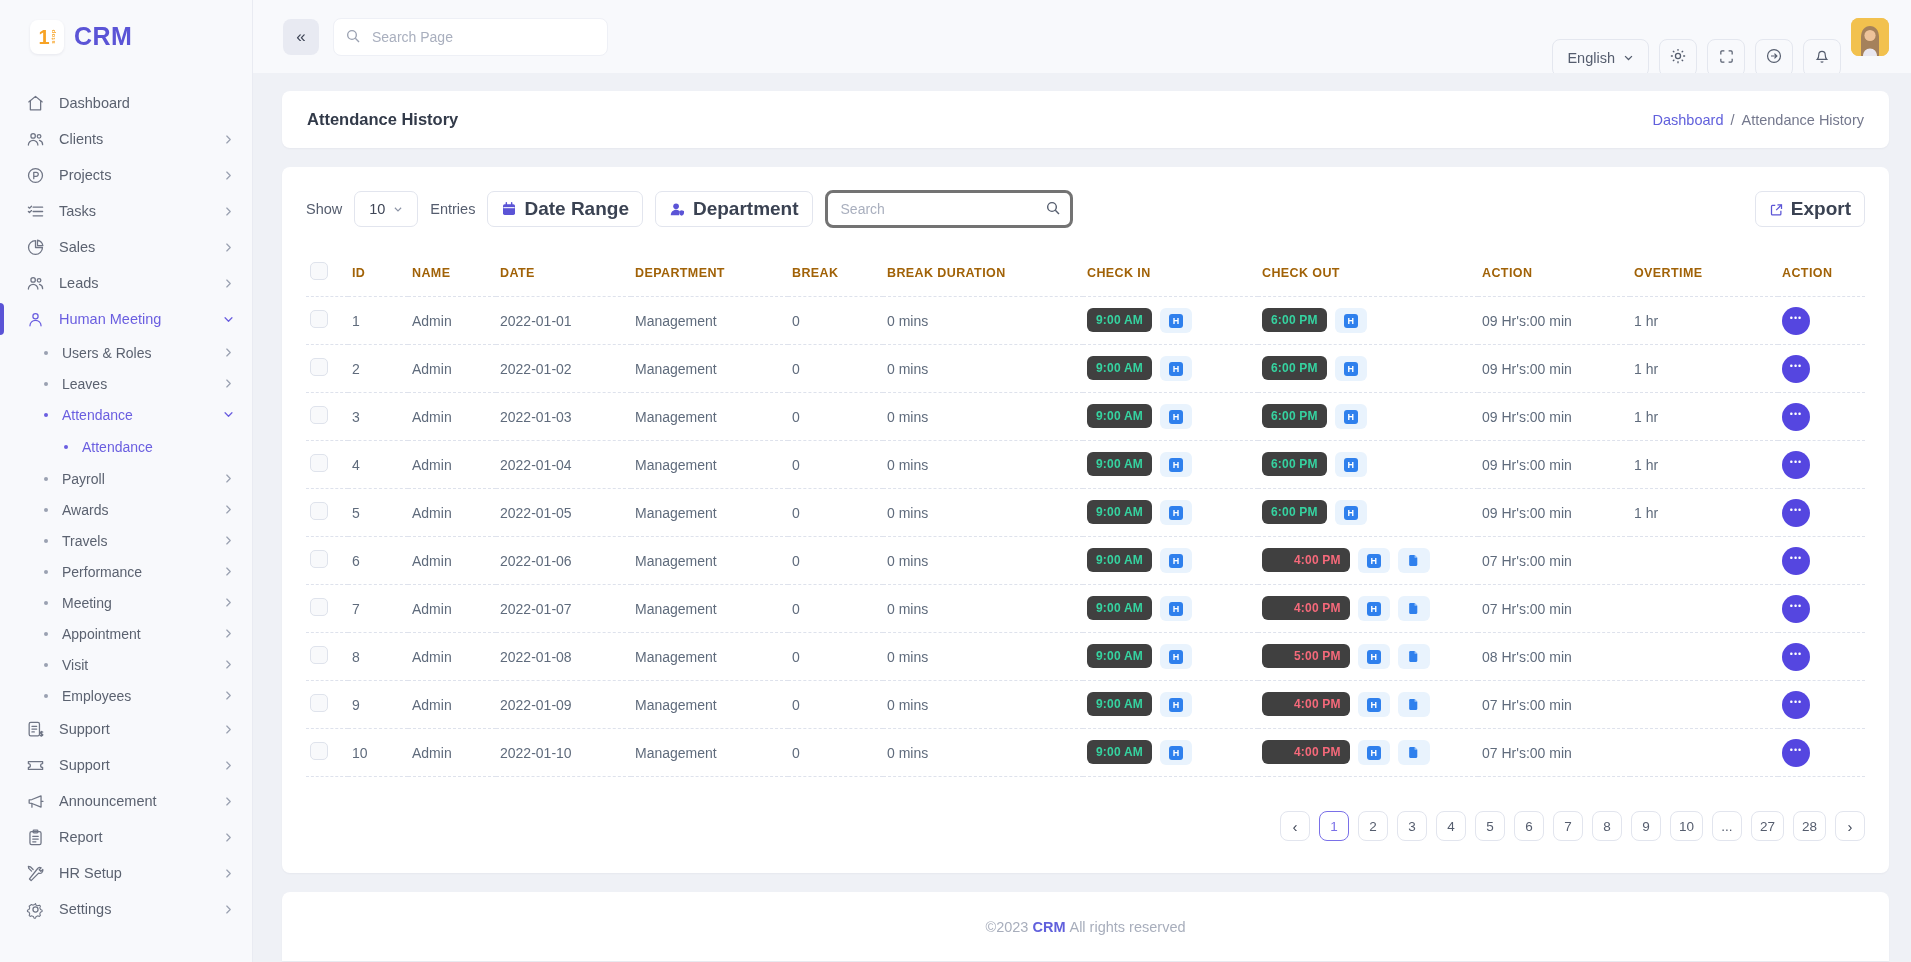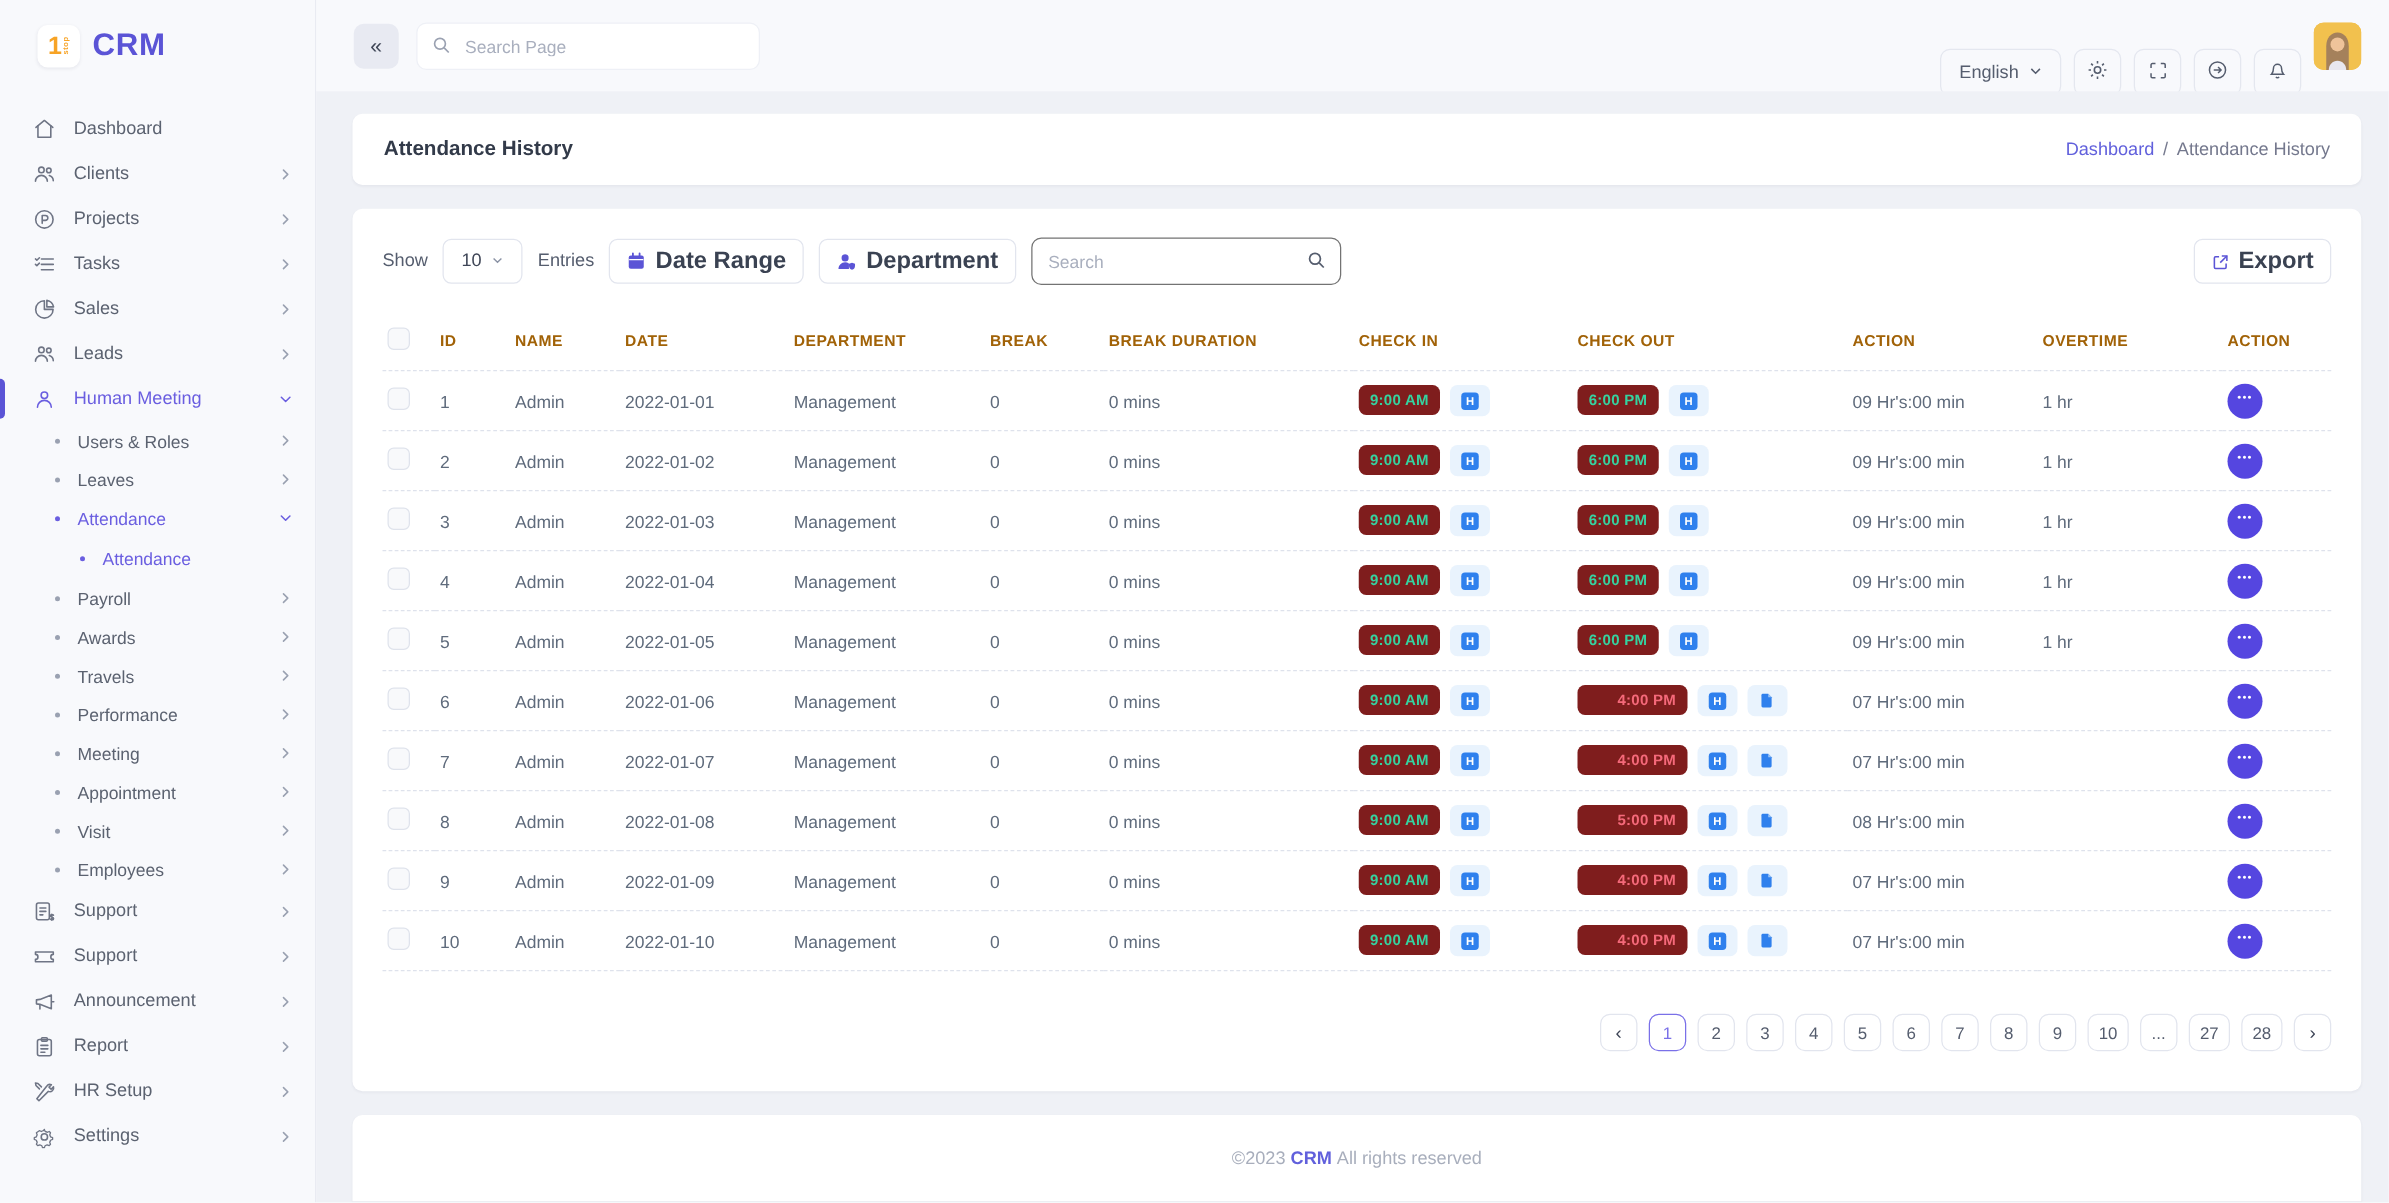--- a/index.html
+++ b/index.html
@@ -61,33 +61,33 @@
   .table-card { margin-top:19px; padding:23px 24px 20px; }
   .controls { display:flex; align-items:center; gap:12px; }
   .ctl-label { font-size:14.5px; color:#555d6e; }
   .select-box { width:64px; height:36px; border:1px solid #e2e5ee; border-radius:7px; background:#fff;
     display:flex; align-items:center; justify-content:center; gap:8px; font-size:14.5px; color:#3f4657; cursor:pointer; }
   .select-box .chev svg{ width:10px; height:10px; color:#8b93a5; }
   .ctl-btn { height:36px; border:1px solid #e2e5ee; border-radius:7px; background:#fff; display:flex;
     align-items:center; gap:7px; padding:0 13px; font-size:19px; font-weight:600; color:#3a4252; cursor:pointer; }
   .ctl-btn .ic { color:#5b54d6; display:flex; }
   .tbl-search { position:relative; width:248px; }
-  .tbl-search input { width:100%; height:38px; border:1px solid #737373; border-radius:8px; background:#fff;
+  .tbl-search input { width:100%; height:38px; border:3px solid #737373; border-radius:8px; background:#fff;
     padding:0 36px 0 13px; font-size:14px; color:#3f4657; outline:none; }
   .tbl-search input::placeholder { color:#a9afbe; }
   .tbl-search .mag { position:absolute; right:12px; top:10px; color:#555d6e; }
   .export-btn { margin-left:auto; }
 
   table { width:100%; border-collapse:collapse; table-layout:fixed; margin-top:20px; }
   th { font-size:12.5px; font-weight:700; color:#a16207; text-align:left; letter-spacing:.4px;
     padding:14px 4px 13px; border-bottom:1px dashed #dee2ec; white-space:nowrap; }
   td { font-size:14px; color:#5f6b7c; padding:0 4px; height:48px; border-bottom:1px dashed #dee2ec; white-space:nowrap; }
   .checkbox { width:18px; height:18px; border:1px solid #dfe3ec; background:#f8f9fb; border-radius:5px;
     display:inline-block; cursor:pointer; }
-  .badge-time { display:inline-block; padding:5px 9px; border-radius:6px; background:#7f1d1d;
+  .badge-time { display:inline-block; padding:5px 9px; border-radius:6px; background:#404040;
     font-size:12px; font-weight:700; letter-spacing:.2px; }
   .badge-time.success { color:#35d3a0; }
   .badge-time.danger { color:#f5697a;padding-left:32px; }
   .pill { display:inline-flex; align-items:center; justify-content:center; width:32px; height:25px;
     border-radius:6px; background:#e9f3fd; margin-left:8px; vertical-align:middle; cursor:pointer; }
   .h-sq { width:14px; height:14px; border-radius:3px; background:#2f80ed; color:#fff; font-size:9px;
     font-weight:bold; display:flex; align-items:center; justify-content:center; }
   .pill svg { width:13px; height:13px; }
   .action-btn { width:28px; height:28px; border-radius:50%; border:none; background:#5546e0; color:#fff;
     cursor:pointer; font-size:9px; letter-spacing:1px; line-height:1; padding-bottom:4px; }

